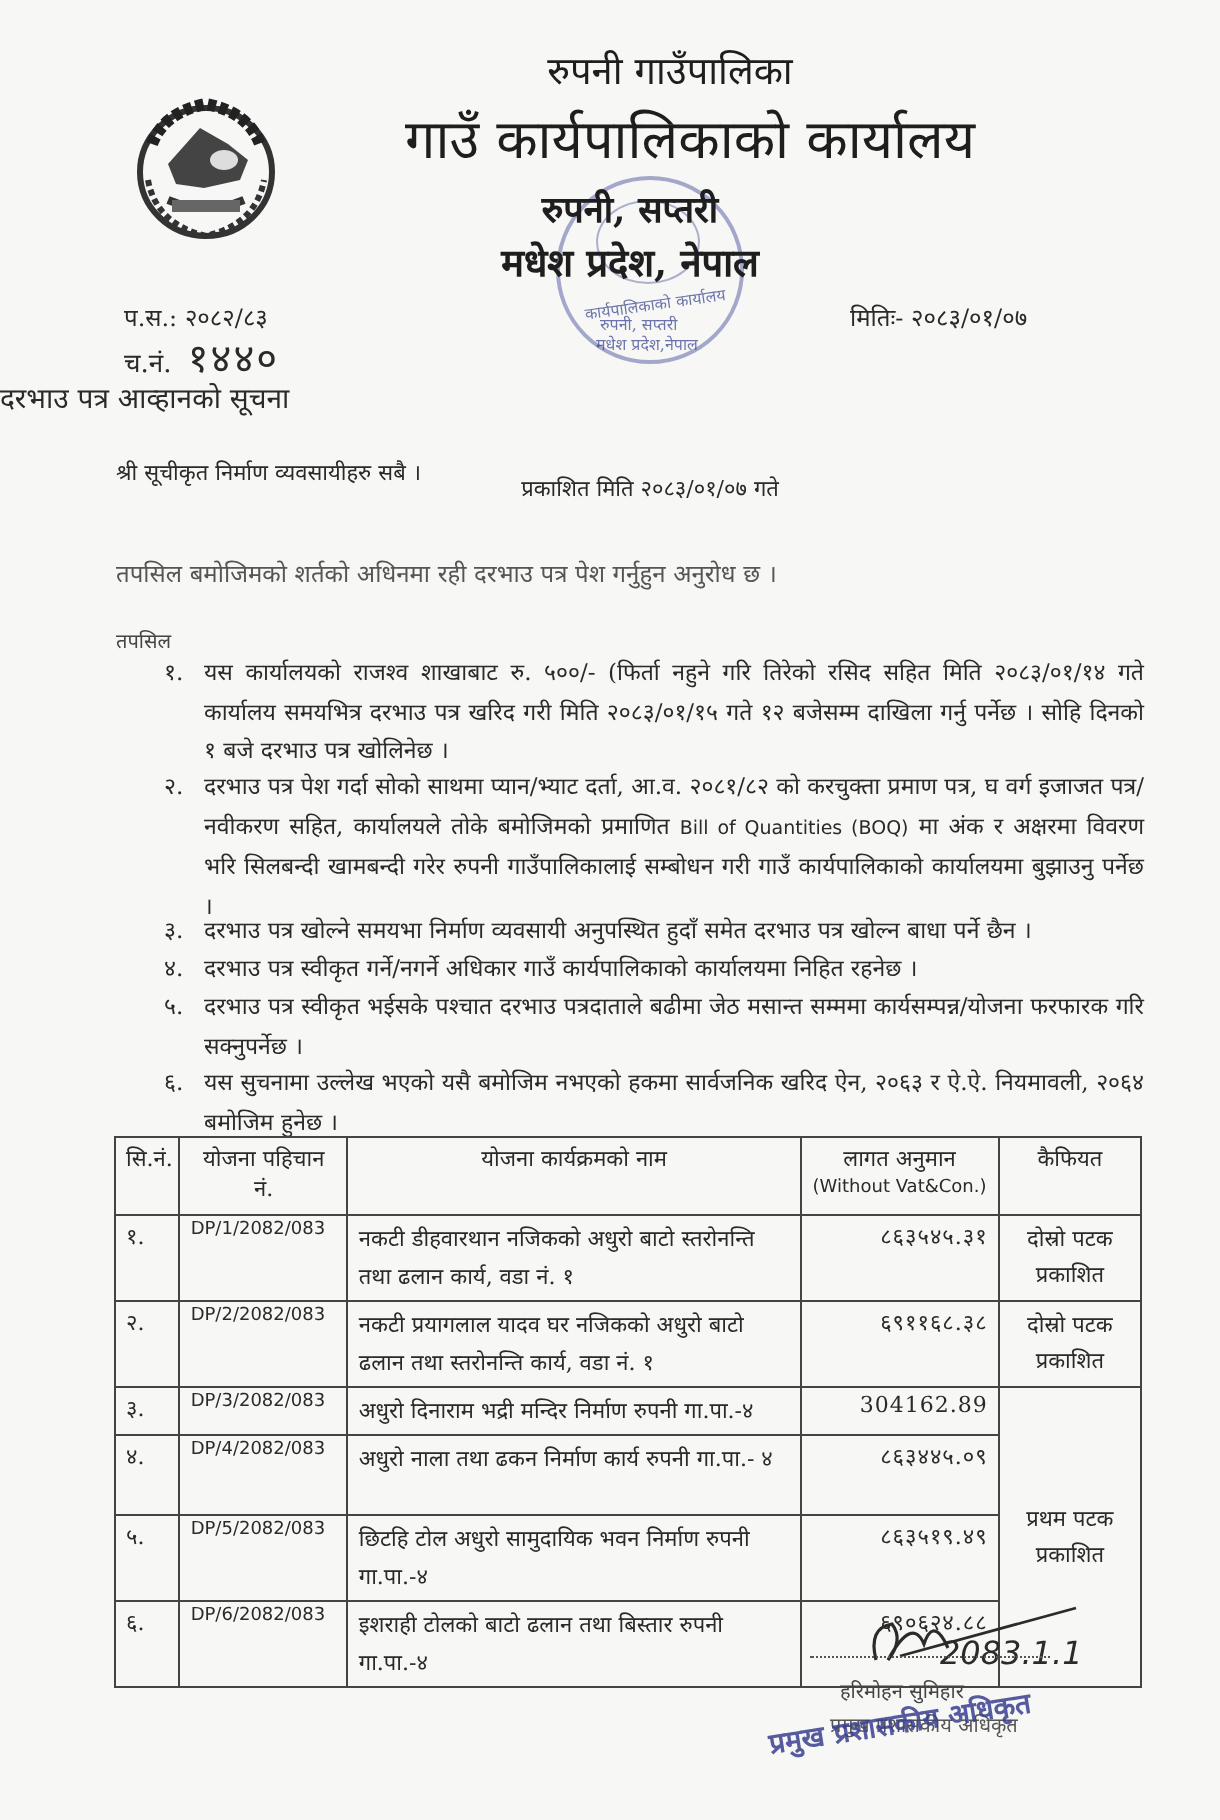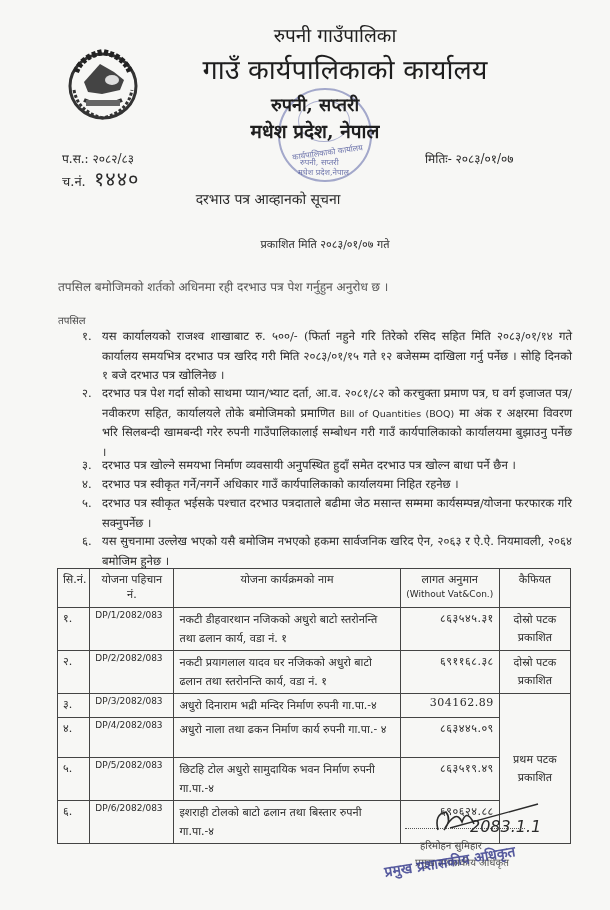--- a/index.html
+++ b/index.html
@@ -23,21 +23,21 @@
   }
   .stamp-inner {
     position: absolute; left: 18px; top: 10px; width: 50px; height: 40px;
     border: 1.5px solid rgba(60,70,150,0.4); border-radius: 50%;
   }
   .stamp-text { position: absolute; font-size: 8px; color: rgba(50,60,140,0.7); white-space: nowrap; }
   .ps { position: absolute; left: 62px; top: 150px; font-size: 12px; }
   .cn { position: absolute; left: 62px; top: 165px; font-size: 13px; }
   .cn-num { font-family: Liberation Serif, serif; font-size: 20px; letter-spacing: 1px; margin-left: 4px; }
   .date { position: absolute; left: 425px; top: 150px; font-size: 12px; }
-  .title { position: absolute; top: 189px; left: 0; width: 536px; text-align: center; font-size: 14px; box-sizing: border-box; }
+  .title { position: absolute; top: 189px; left: 0; width: 536px; font-size: 14px; box-sizing: border-box; }
   .pubdate { position: absolute; top: 208px; left: 0; width: 610px; text-align: center; font-size: 11px; padding-left: 40px; box-sizing: border-box; margin-top: 28px; }
   .salute { position: absolute; left: 58px; top: 228px; font-size: 11px; }
   .para { position: absolute; left: 58px; top: 252px; width: 510px; font-size: 11.5px; line-height: 19px; text-align: justify; text-indent: 26px; }
   .para-tail { position: absolute; left: 58px; top: 278px; font-size: 12px; color: #555; }
   .tapsil { position: absolute; left: 58px; top: 313px; font-size: 10px; color: #444; }
   .cond { position: absolute; left: 82px; width: 490px; font-size: 11.5px; line-height: 19.5px; }
   .cond .num { position: absolute; left: 0; top: 0; width: 18px; }
   .cond .txt { margin-left: 20px; text-align: justify; }
   .c1 { top: 327px; } .c2 { top: 384px; } .c3 { top: 456px; }
   .c4 { top: 475px; } .c5 { top: 494px; } .c6 { top: 532px; }
@@ -105,20 +105,21 @@
     <span>च.नं.</span>
     <span class="cn-num">१४४०</span>
   </div>
   <div class="date">
     <span>मितिः-</span>
     <span>२०८३/०१/०७</span>
   </div>
 
   <div class="title">दरभाउ पत्र आव्हानको सूचना</div>
   <div class="pubdate">प्रकाशित मिति २०८३/०१/०७ गते</div>
+  <div class="salute">श्री सूचीकृत निर्माण व्यवसायीहरु सबै ।</div>
 
   <div class="para-tail">तपसिल बमोजिमको शर्तको अधिनमा रही दरभाउ पत्र पेश गर्नुहुन अनुरोध छ ।</div>
   <div class="tapsil">तपसिल</div>
 
   <div class="cond c1">
     <span class="num">१.</span>
     <div class="txt">यस कार्यालयको राजश्व शाखाबाट रु. ५००/- (फिर्ता नहुने गरि तिरेको रसिद सहित मिति २०८३/०१/१४ गते कार्यालय समयभित्र दरभाउ पत्र खरिद गरी मिति २०८३/०१/१५ गते १२ बजेसम्म दाखिला गर्नु पर्नेछ । सोहि दिनको १ बजे दरभाउ पत्र खोलिनेछ ।</div>
   </div>
   <div class="cond c2">
     <span class="num">२.</span>

